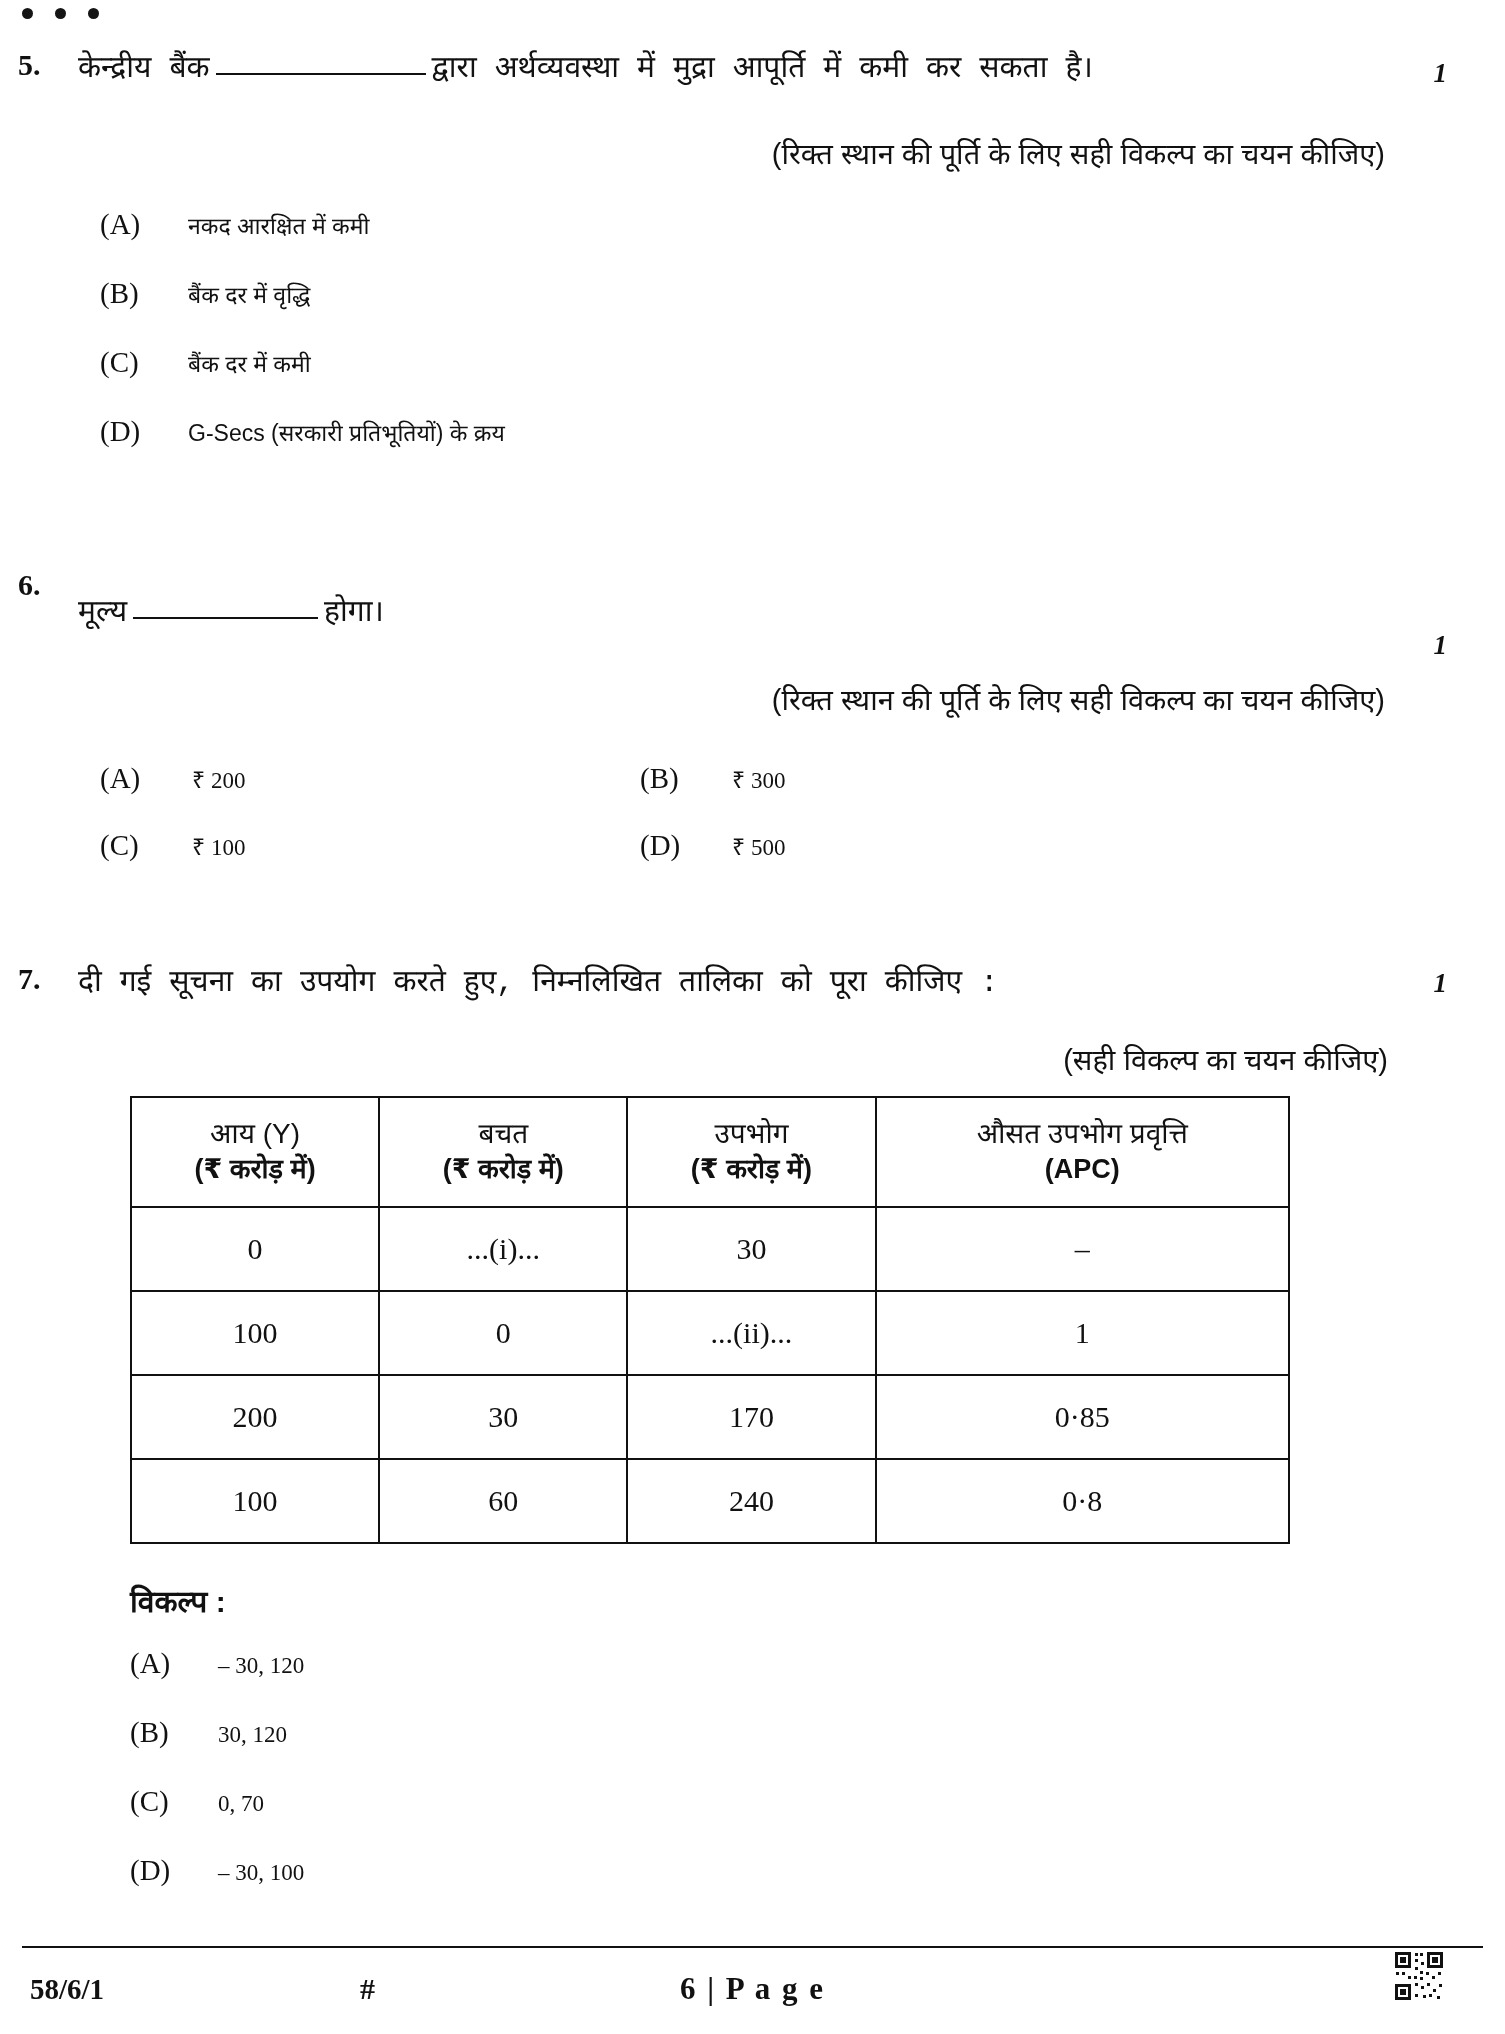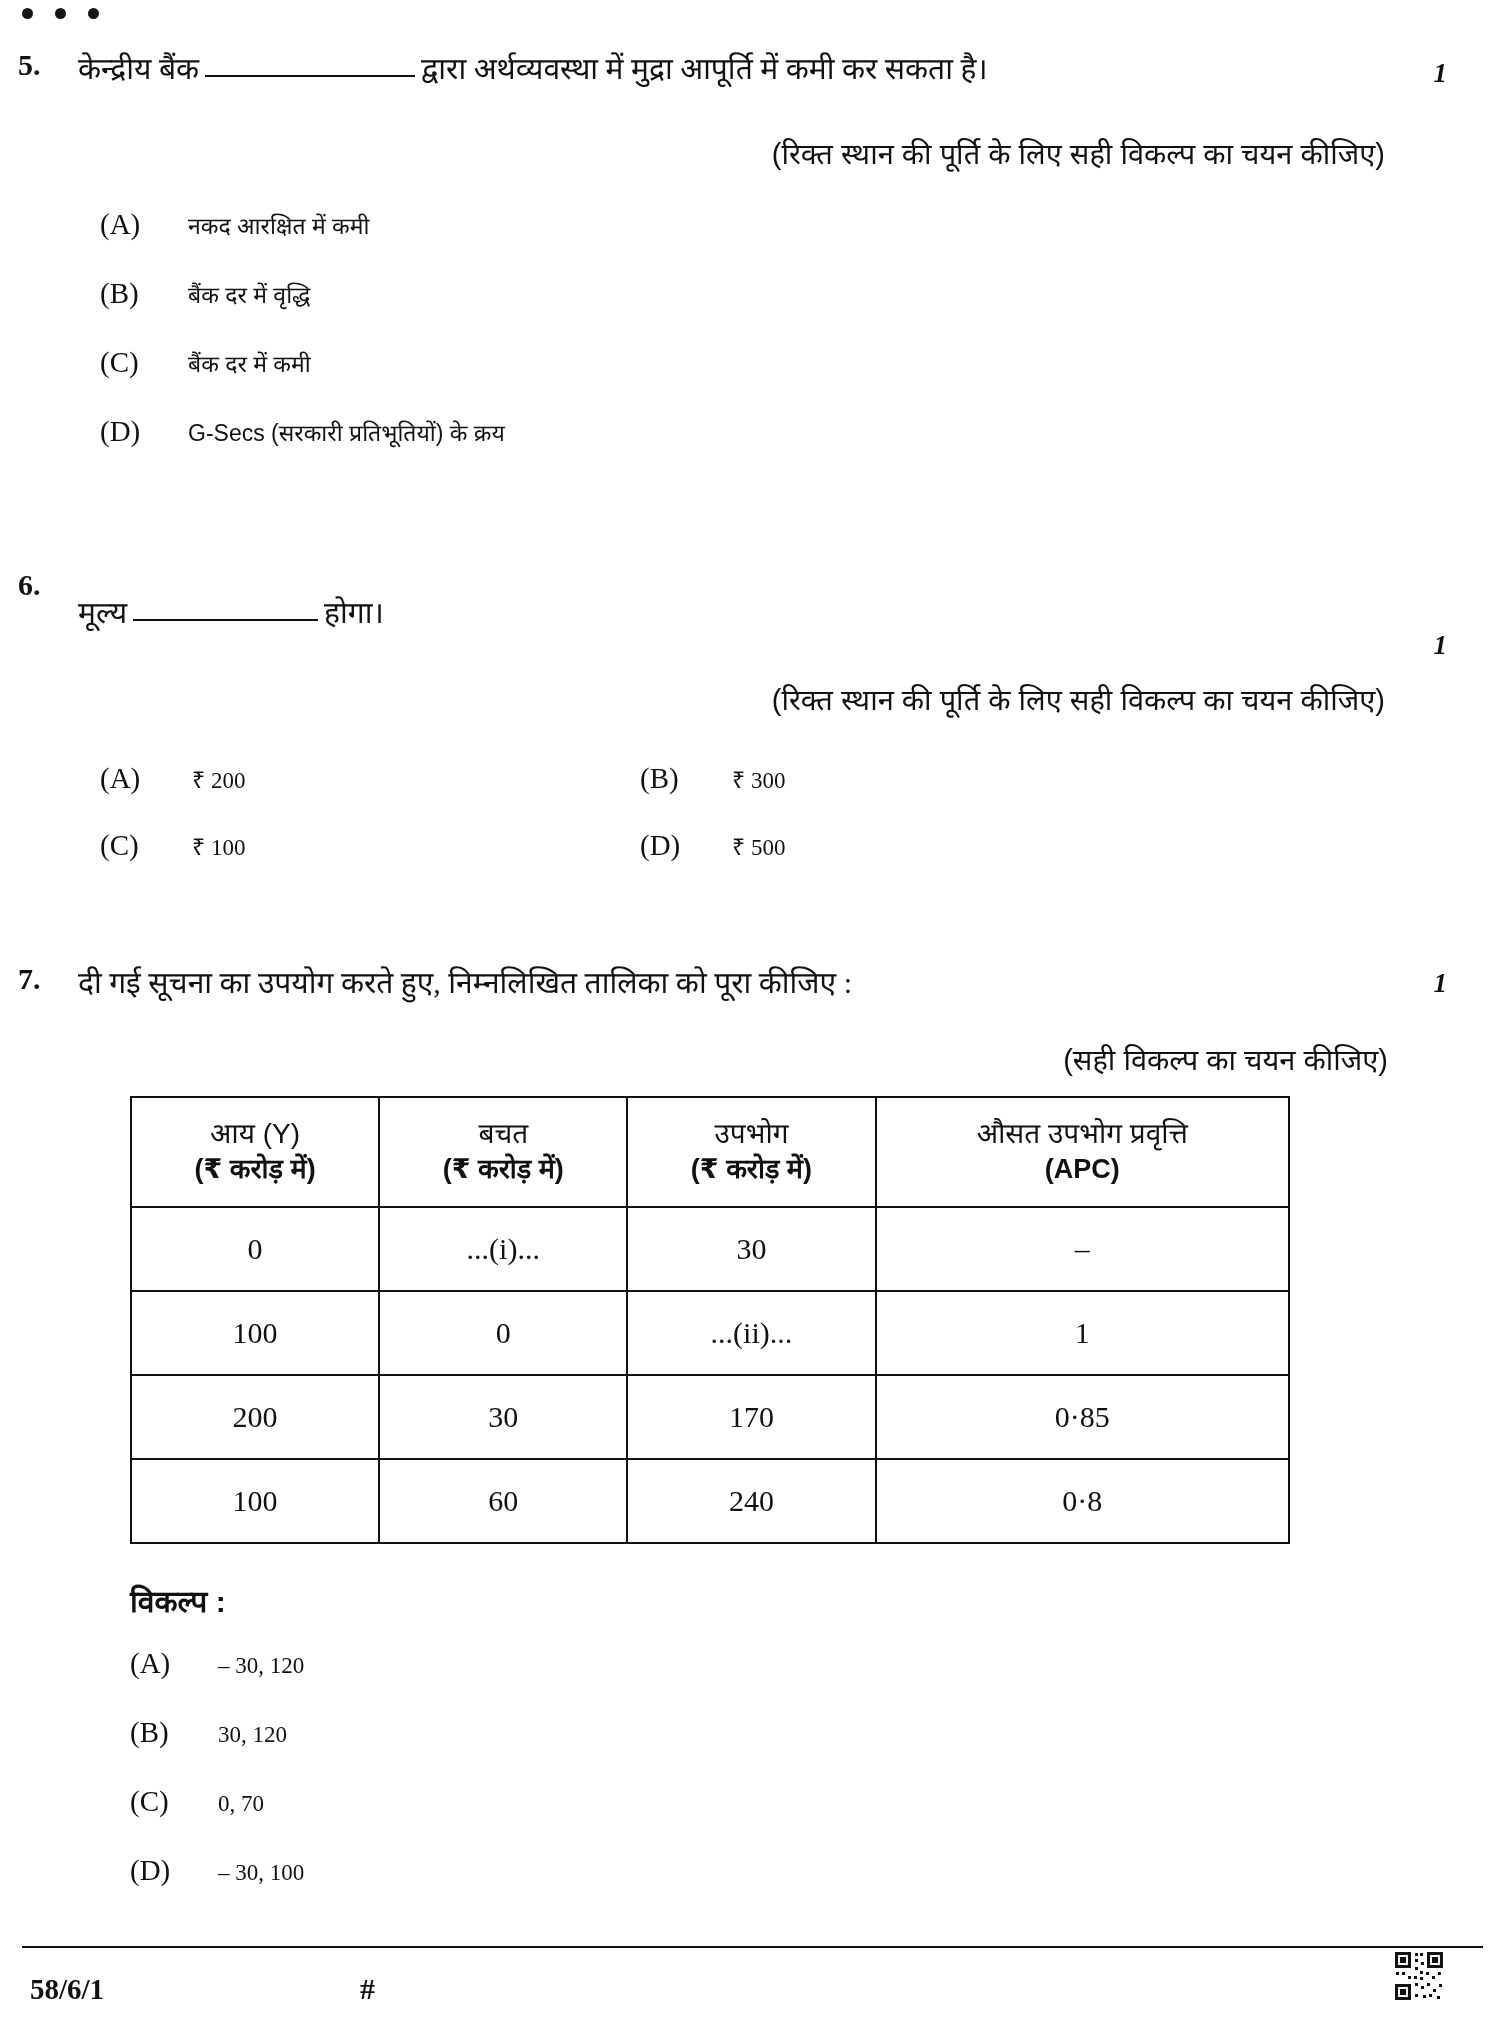--- a/index.html
+++ b/index.html
@@ -58,21 +58,21 @@
     font-weight: bold;
     font-size: 30px;
     box-sizing: border-box;
     font-family: "Liberation Serif", serif;
   }
   .q-text {
     flex: 1 1 auto;
     font-size: 30px;
     line-height: 1.42;
     padding-right: 30px;
-    font-family: Liberation Serif, serif;
+    font-family: Liberation Mono, monospace;
   }
   .marks {
     position: absolute;
     right: 58px;
     font-style: italic;
     font-weight: bold;
     font-size: 27px;
     font-family: "Liberation Serif", serif;
   }
   .blank-line {
@@ -371,20 +371,21 @@
         <span class="opt-txt serifnum">– 30, 100</span>
       </div>
     </div>
   </div>
 
   <div class="footer">
     <div class="footer-line"></div>
     <div class="footer-inner">
       <span class="footer-code">58/6/1</span>
       <span class="footer-hash">#</span>
+      <span class="footer-page">6 | P a g e</span>
       <span class="qr">
         <svg width="52" height="52" viewBox="0 0 52 52" aria-hidden="true">
           <rect x="0" y="0" width="52" height="52" fill="#ffffff"></rect>
           <rect x="2" y="2" width="16" height="16" fill="#111"></rect>
           <rect x="5" y="5" width="10" height="10" fill="#fff"></rect>
           <rect x="7" y="7" width="6" height="6" fill="#111"></rect>
           <rect x="34" y="2" width="16" height="16" fill="#111"></rect>
           <rect x="37" y="5" width="10" height="10" fill="#fff"></rect>
           <rect x="39" y="7" width="6" height="6" fill="#111"></rect>
           <rect x="2" y="34" width="16" height="16" fill="#111"></rect>

